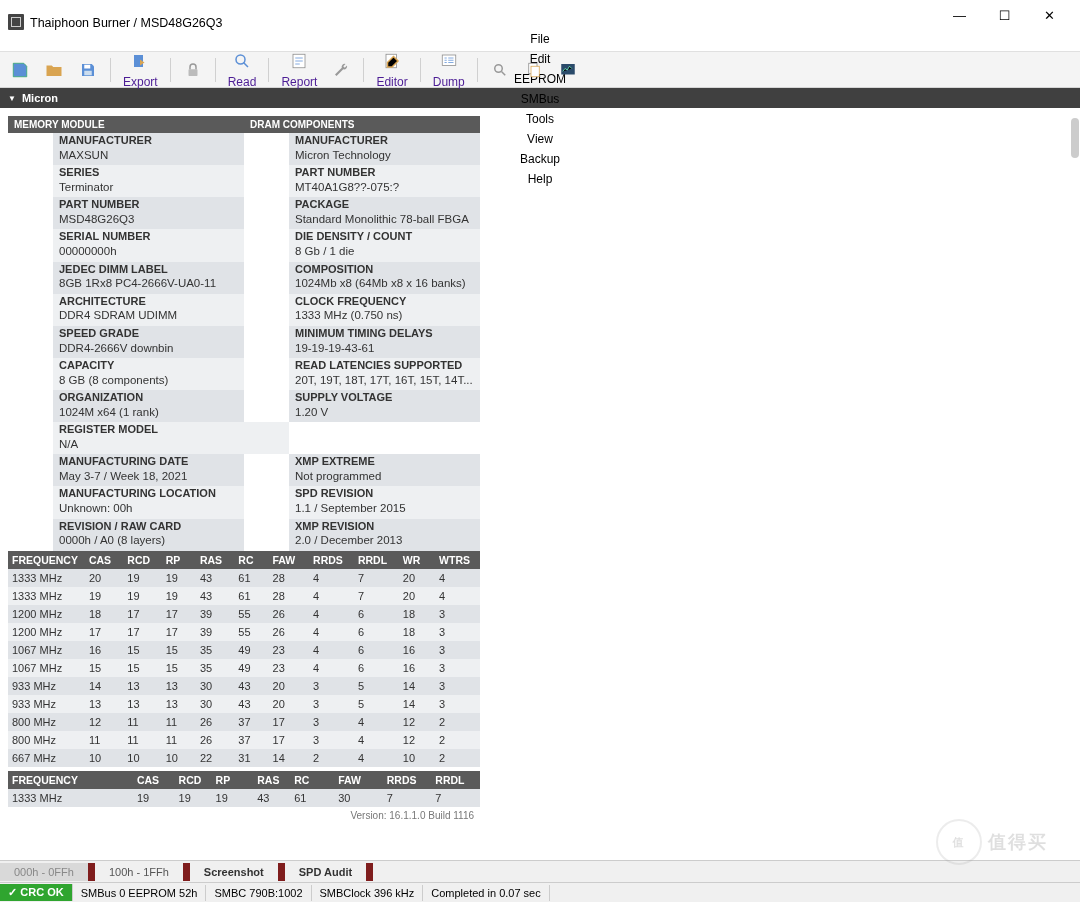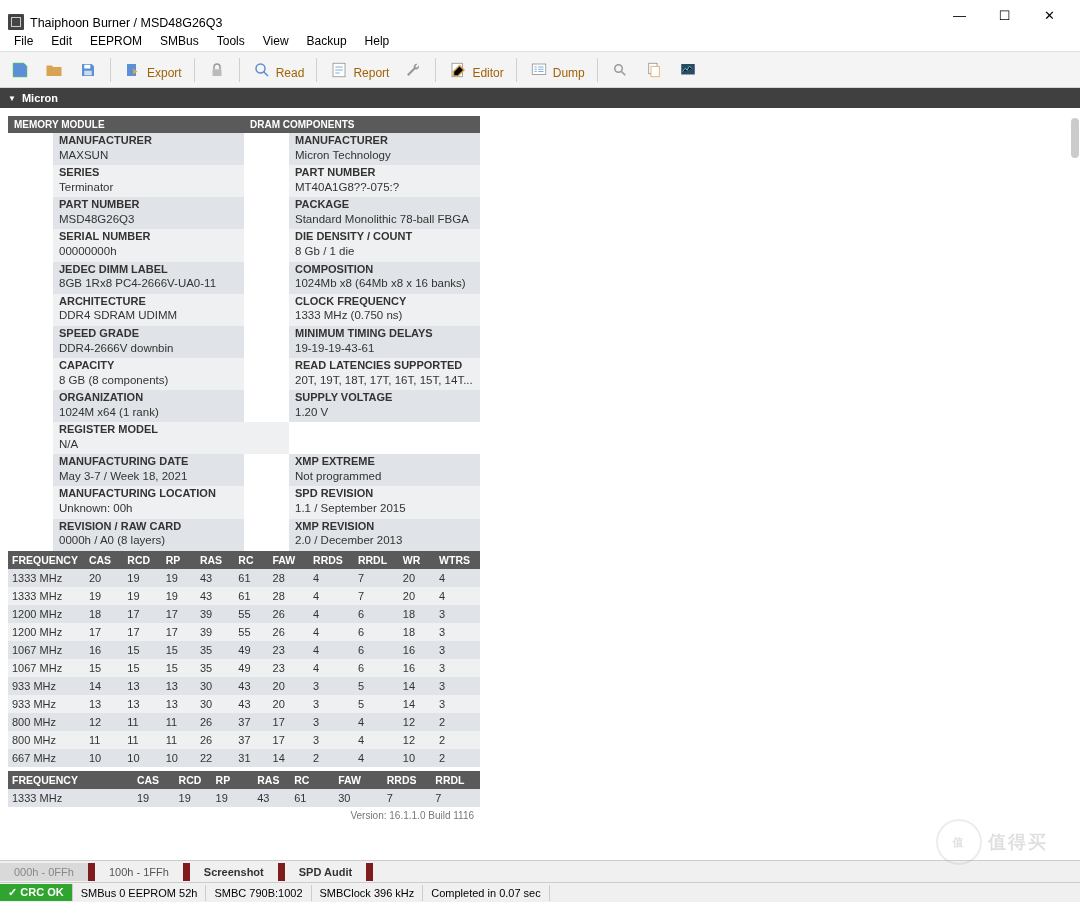--- a/index.html
+++ b/index.html
@@ -3,24 +3,24 @@
 <meta charset="utf-8">
 <style>
 * { box-sizing: border-box; margin: 0; padding: 0; }
 body { font-family: "Segoe UI", Tahoma, sans-serif; font-size: 12px; background: #fff; width: 1080px; height: 902px; overflow: hidden; position: relative; }
 .titlebar { height: 30px; display: flex; align-items: flex-end; padding: 0 8px; background: #fff; }
 .titlebar .app-icon { width: 16px; height: 16px; background:#444; border-radius:1px; margin-right: 6px; display:inline-block; position:relative; }
 .titlebar .app-icon::after{content:"";position:absolute;inset:3px;border:1px solid #ccc;}
 .titlebar .title { flex: 1; font-size: 12.5px; color: #000; }
 .winctrls { display: flex; gap: 0; }
 .winbtn { width: 45px; height: 30px; display: flex; align-items: center; justify-content: center; font-size: 13px; color: #000; }
-.menubar { height: 22px; display: flex; align-items: center; padding: 0 6px; gap: 2px; border-bottom: 1px solid #e0e0e0; font-size: 12px; }
+.menubar { height: 22px; display: flex; align-items: center; padding: 0 6px; gap: 2px; border-bottom: 1px solid #e0e0e0; font-size: 12px; flex-direction: column; }
 .menubar .mi { padding: 2px 8px; cursor: default; }
 .toolbar { height: 36px; display: flex; align-items: center; padding: 0 4px; background: #f4f4f4; border-bottom: 1px solid #d5d5d5; gap: 2px; }
-.tbtn { display: flex; align-items: flex-end; gap: 4px; padding: 3px 6px; cursor: default; font-size: 12px; color: #a16207; }
+.tbtn { display: flex; align-items: center; gap: 4px; padding: 3px 6px; cursor: default; font-size: 12px; color: #4c1d95; flex-direction: column; }
 .tico { width:20px; height:20px; display:flex; align-items:center; justify-content:center; }
 .tico svg{width:18px;height:18px;}
 .tsep { width: 1px; height: 24px; background: #d0d0d0; margin: 0 4px; }
 .sectionbar { height: 20px; background: #404040; color: #fff; font-size: 11px; font-weight: bold; padding: 0 8px; display: flex; align-items: center; }
 .sectionbar::before { content:"▼"; font-size:8px; margin-right:6px; }
 .content { padding: 8px; display: flex; }
 .leftcol { width: 472px; }
 .rowpair { display: flex; }
 .rowpair > .cell { width: 50%; }
 .hdr { background: #5a5a5a; color: #fff; font-weight: bold; font-size: 10px; padding: 3px 6px; }

